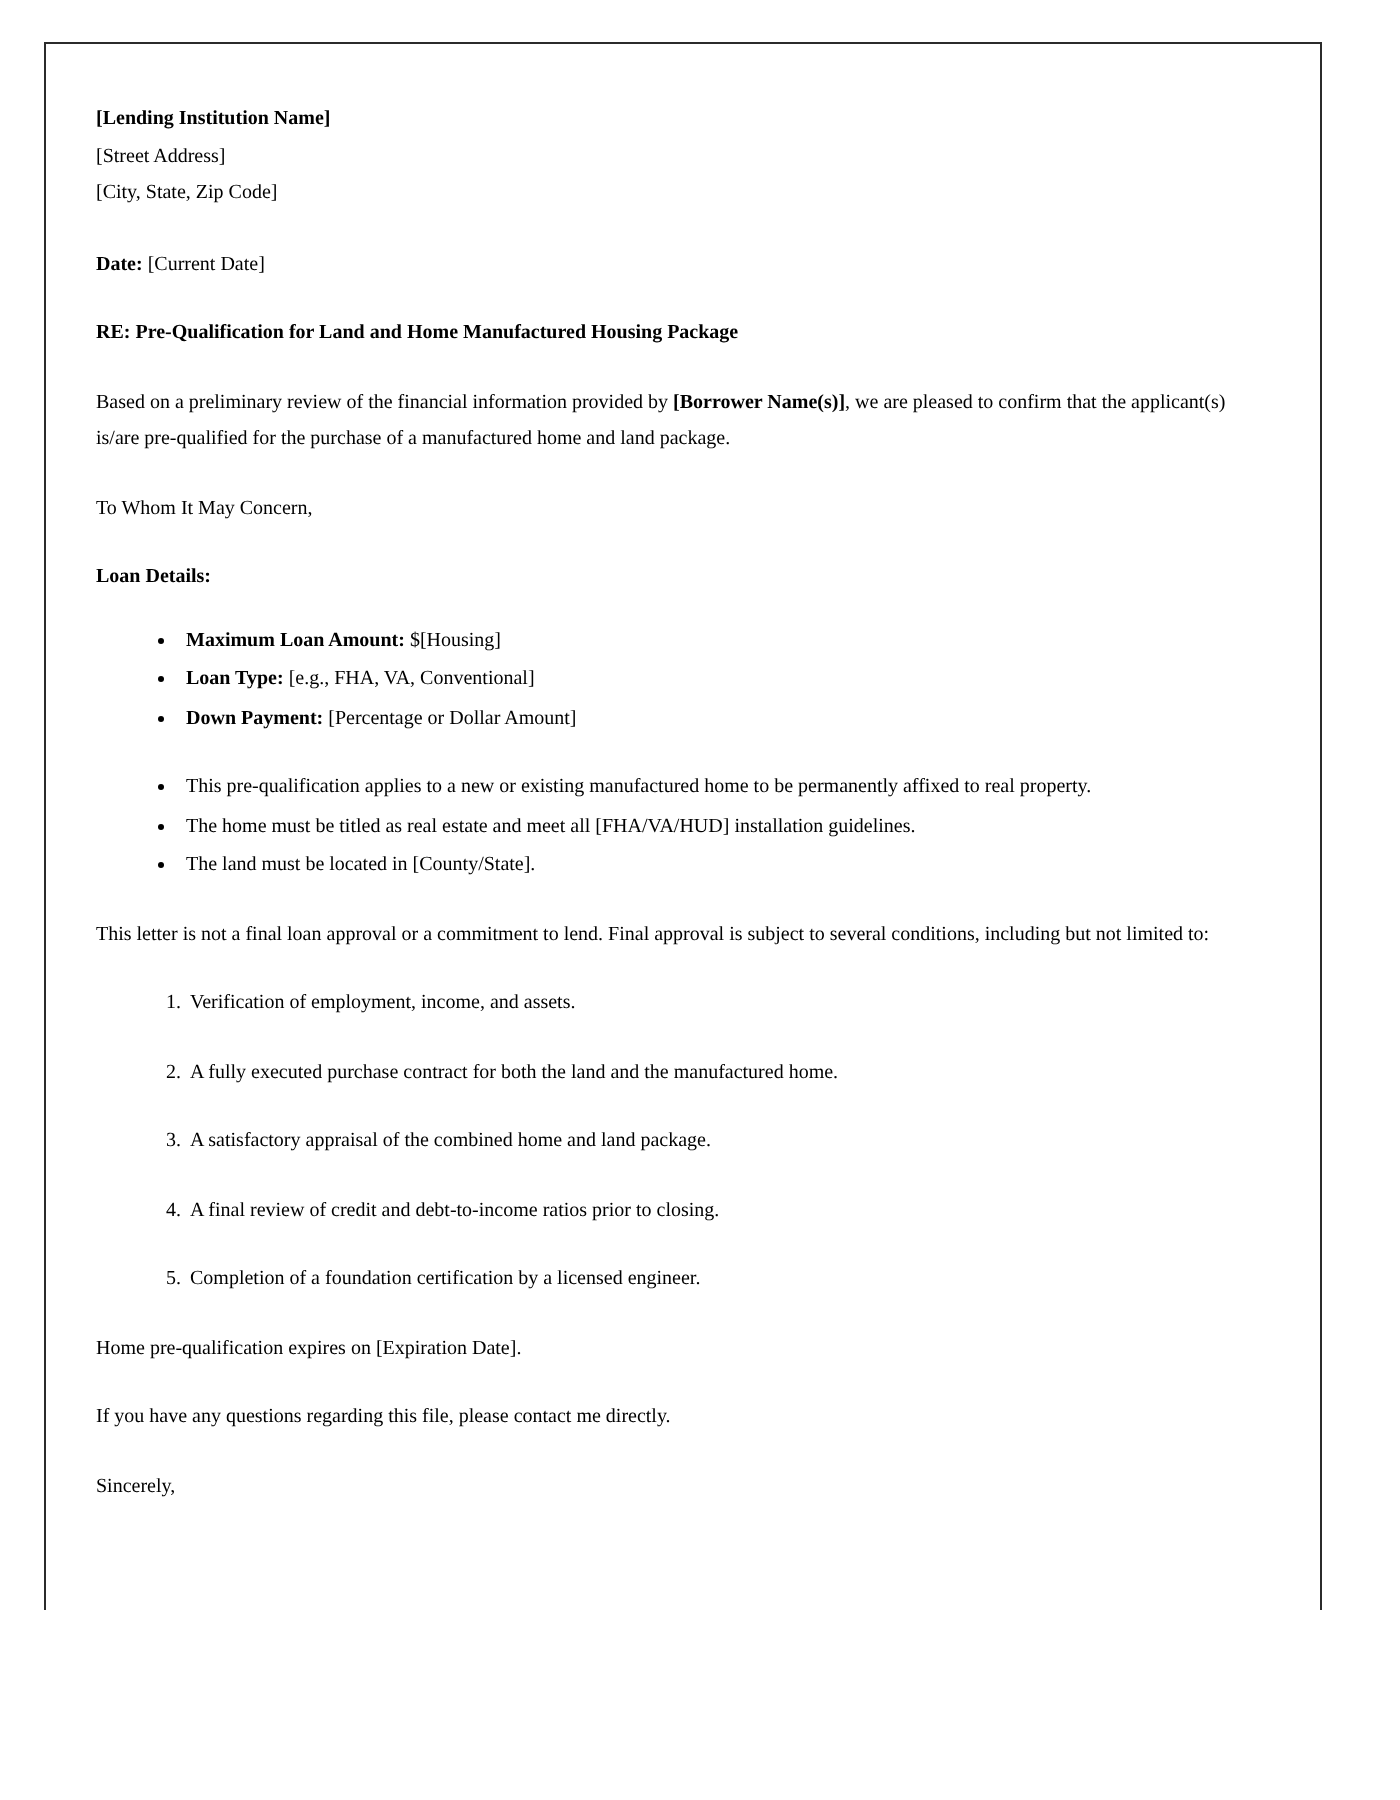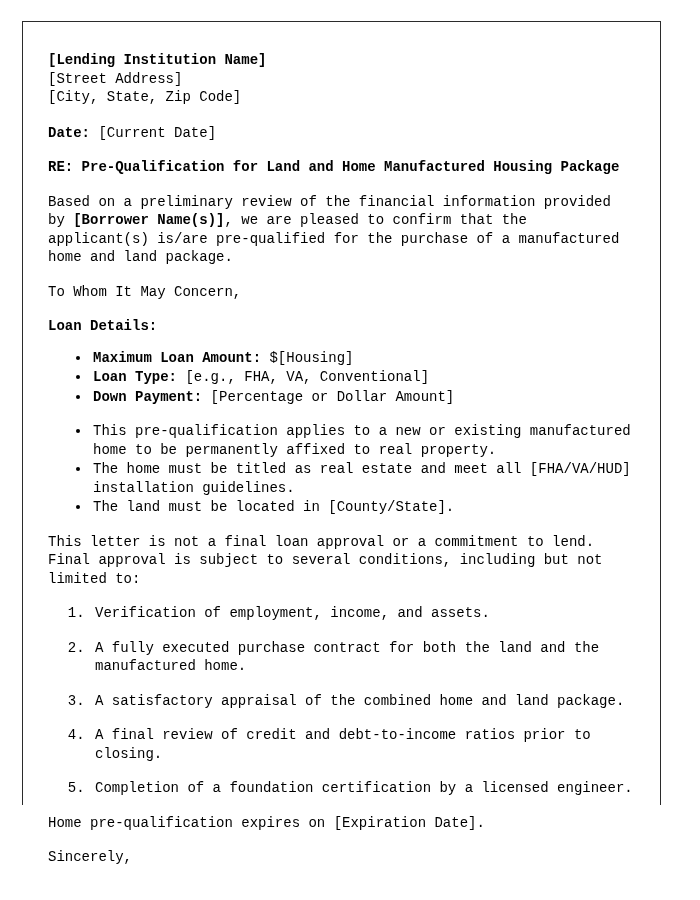--- a/index.html
+++ b/index.html
@@ -27,24 +27,23 @@
     border-bottom: none;
     box-sizing: border-box;
     background: #ffffff;
   }
 
   #letter {
     position: absolute;
     left: 25px;
     top: 29px;
     width: 587px;
-    font-size: 14px;
+    font-size: 10px;
     line-height: 18.5px;
     text-align: left;
-    font-family: Liberation Mono, monospace;
   }
 
   .letterhead {
     margin: 0 0 17px 0;
   }
   .letterhead div {
     white-space: nowrap;
   }
 
   .para {
@@ -121,17 +120,18 @@
     <ol class="conditions">
       <li>Verification of employment, income, and assets.</li>
       <li>A fully executed purchase contract for both the land and the manufactured home.</li>
       <li>A satisfactory appraisal of the combined home and land package.</li>
       <li>A final review of credit and debt-to-income ratios prior to closing.</li>
       <li>Completion of a foundation certification by a licensed engineer.</li>
     </ol>
 
     <p class="para">Home pre-qualification expires on [Expiration Date].</p>
 
+    <p class="para">If you have any questions regarding this file, please contact me directly.</p>
 
     <p class="sign-off">Sincerely,</p>
 
   </div>
 </div>
 
 </body></html>

